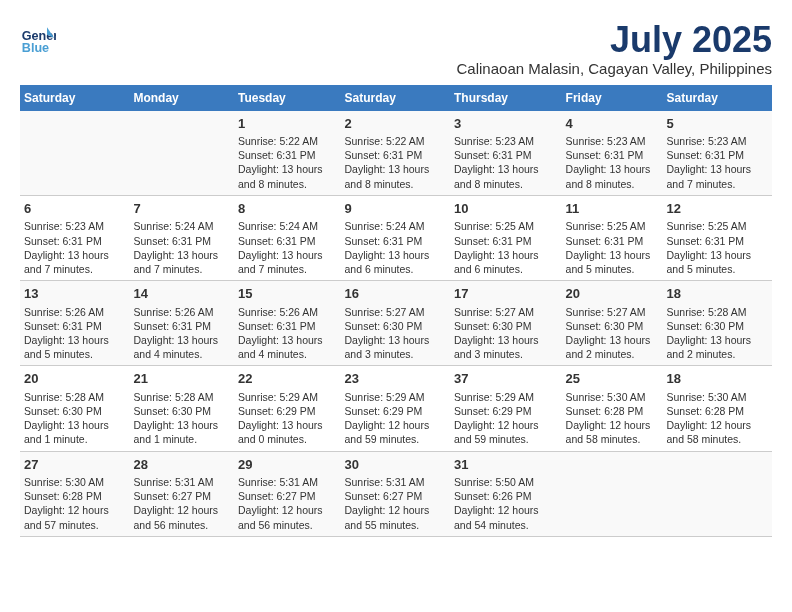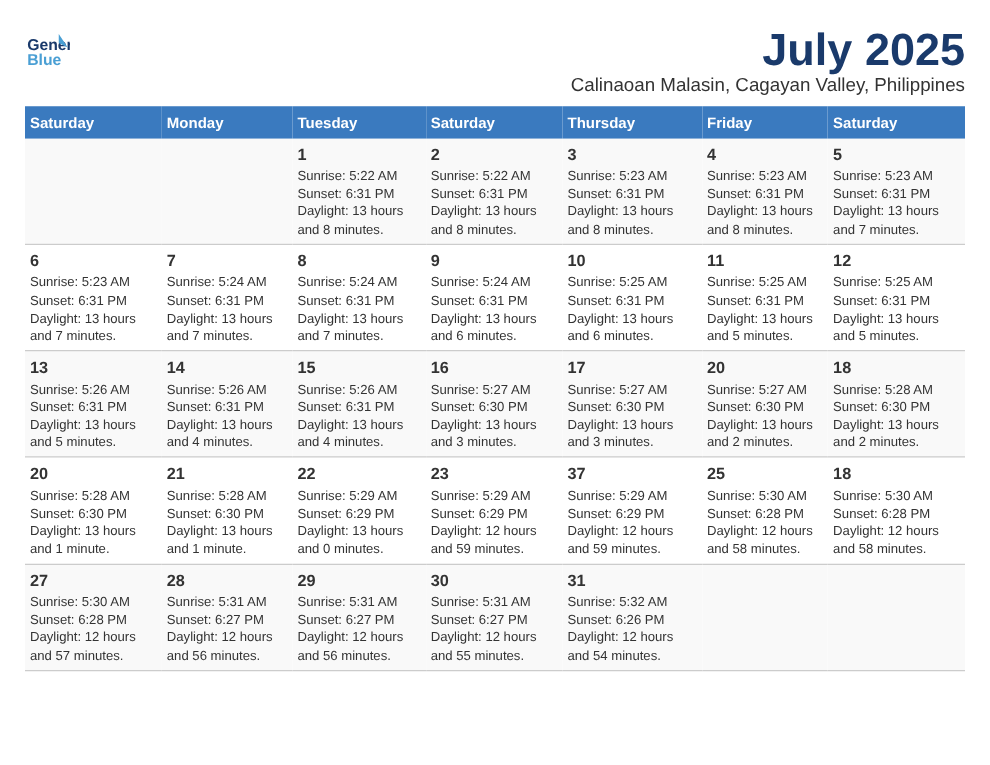--- a/index.html
+++ b/index.html
@@ -295,21 +295,21 @@
 Daylight: 12 hours and 56 minutes.</div>
         </td>
         <td>
           <span class="day-num">30</span>
           <div class="day-detail">Sunrise: 5:31 AM
 Sunset: 6:27 PM
 Daylight: 12 hours and 55 minutes.</div>
         </td>
         <td>
           <span class="day-num">31</span>
-          <div class="day-detail">Sunrise: 5:32 AM
+          <div class="day-detail">Sunrise: 5:50 AM
 Sunset: 6:26 PM
 Daylight: 12 hours and 54 minutes.</div>
         </td>
         <td></td>
         <td></td>
       </tr>
     </tbody>
 </table>
 
 </body></html>

